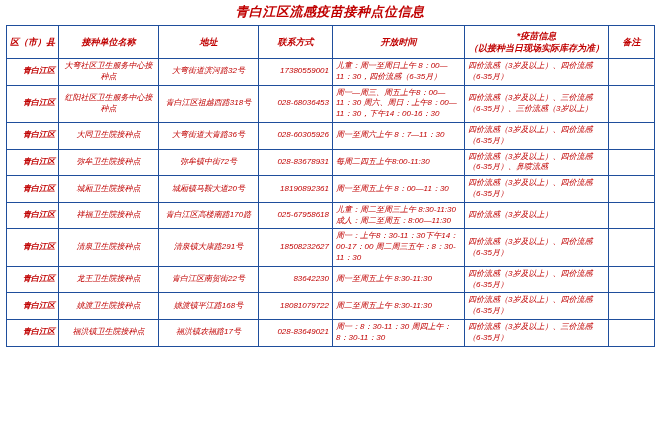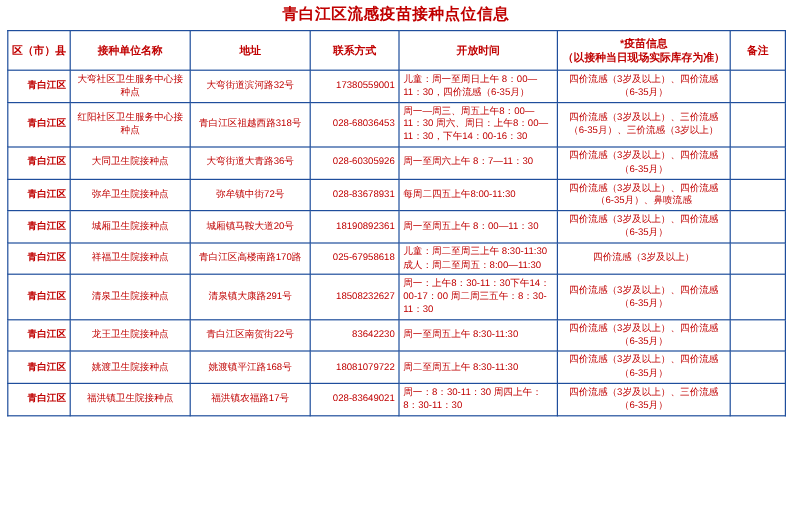--- a/index.html
+++ b/index.html
@@ -10,20 +10,21 @@
   body {
     width: 660px;
     height: 424px;
     font-family: "Liberation Sans", "DejaVu Sans", sans-serif;
     color: #000000;
     overflow: hidden;
   }
   .page {
     width: 660px;
     box-sizing: border-box;
+    font-style: italic;
   }
   .title {
     text-align: center;
     font-size: 13px;
     font-weight: bold;
     color: #c00000;
     padding: 3px 0 4px 0;
     letter-spacing: 0.5px;
   }
   table.grid {
@@ -74,21 +75,21 @@
     color: #c00000;
     font-size: 8.5px;
   }
   td.c-time {
     text-align: left;
     color: #c00000;
     font-size: 8px;
     padding-left: 4px;
   }
   td.c-vaccine {
-    text-align: center;
+    text-align: left;
     color: #c00000;
     font-size: 8px;
     padding-left: 4px;
   }
   td.c-note {
     text-align: center;
     color: #c00000;
     font-size: 8px;
   }
   col.w-district { width: 52px; }

